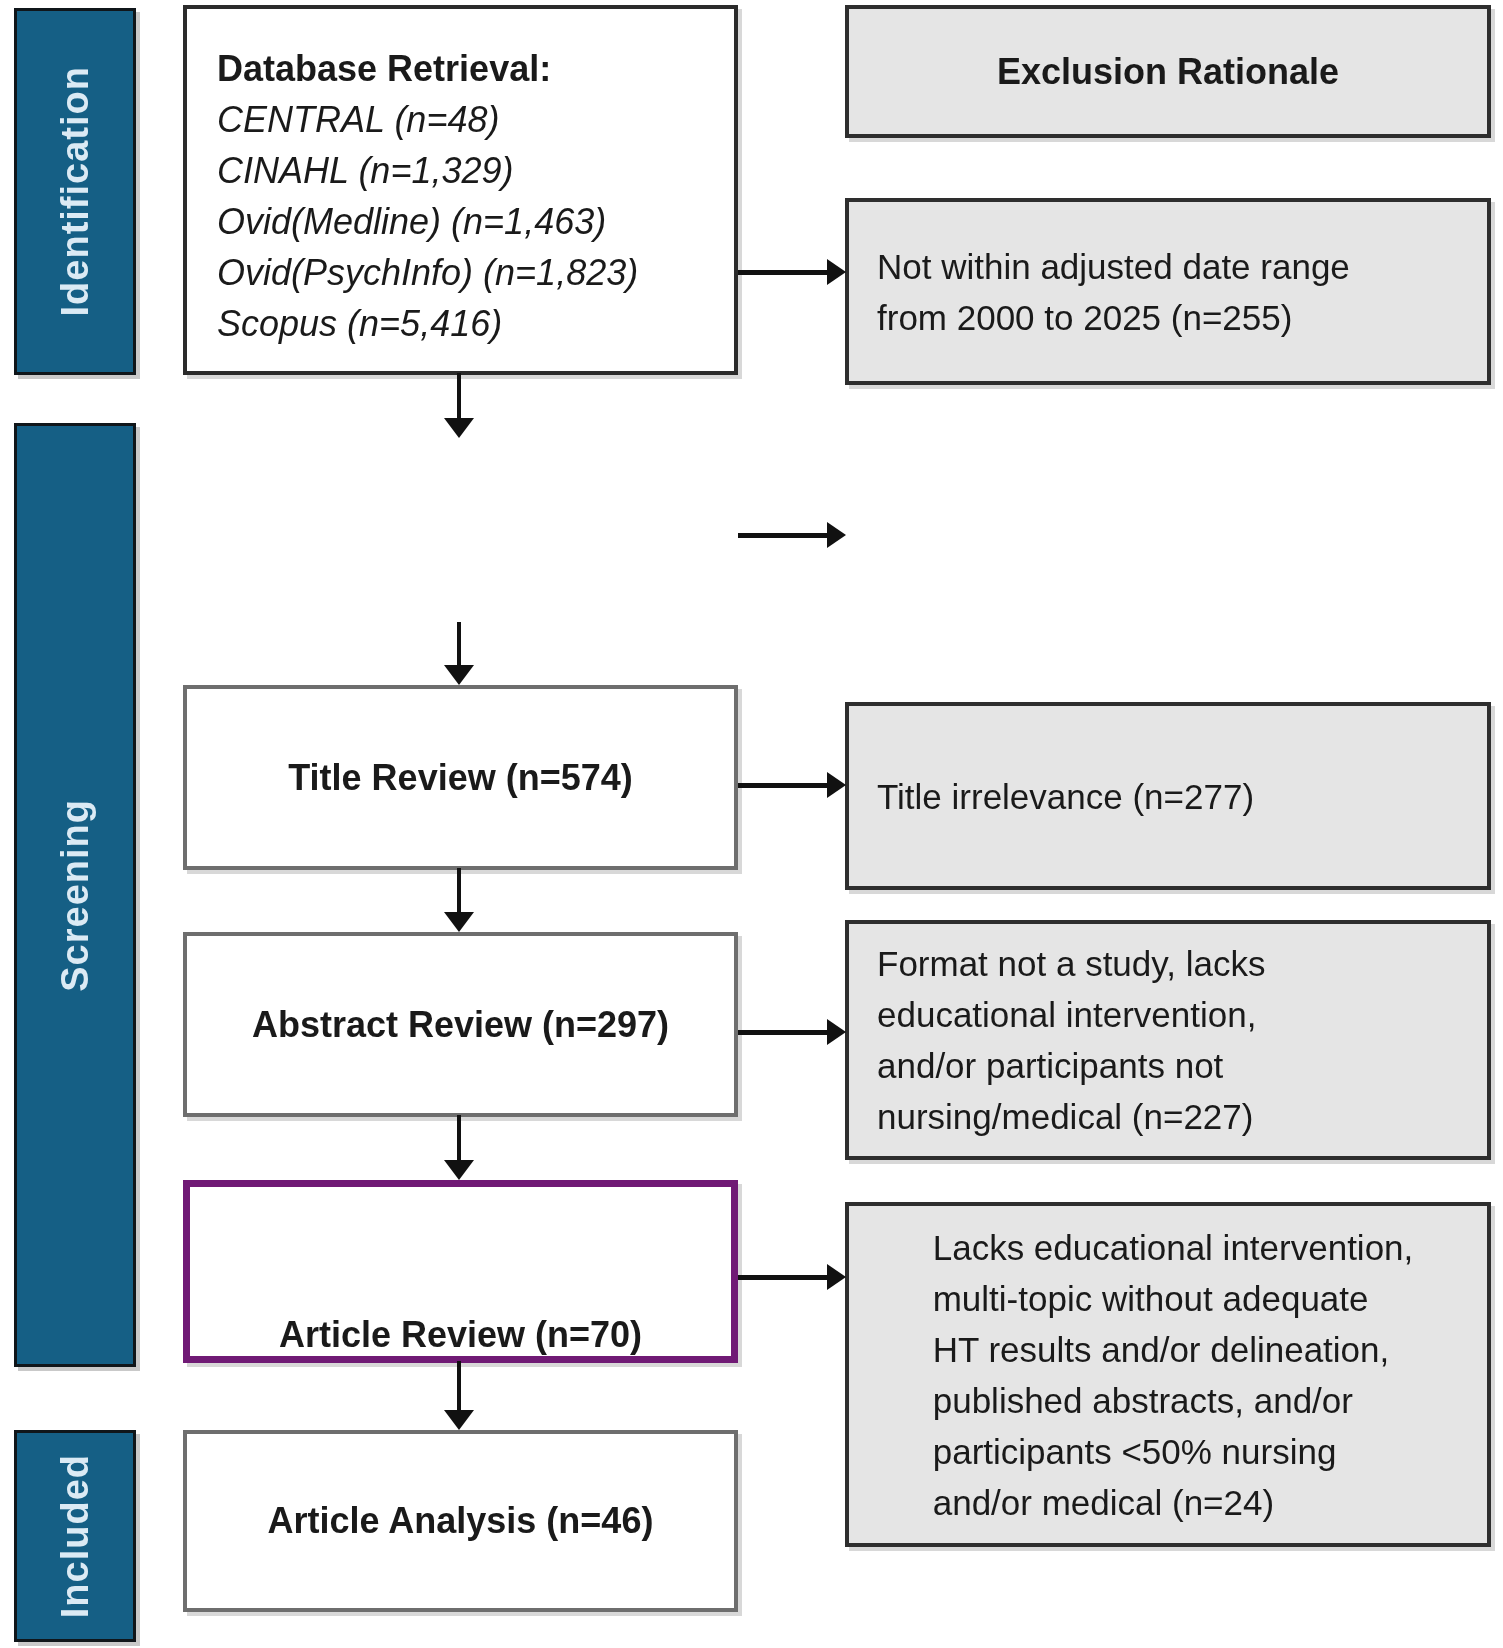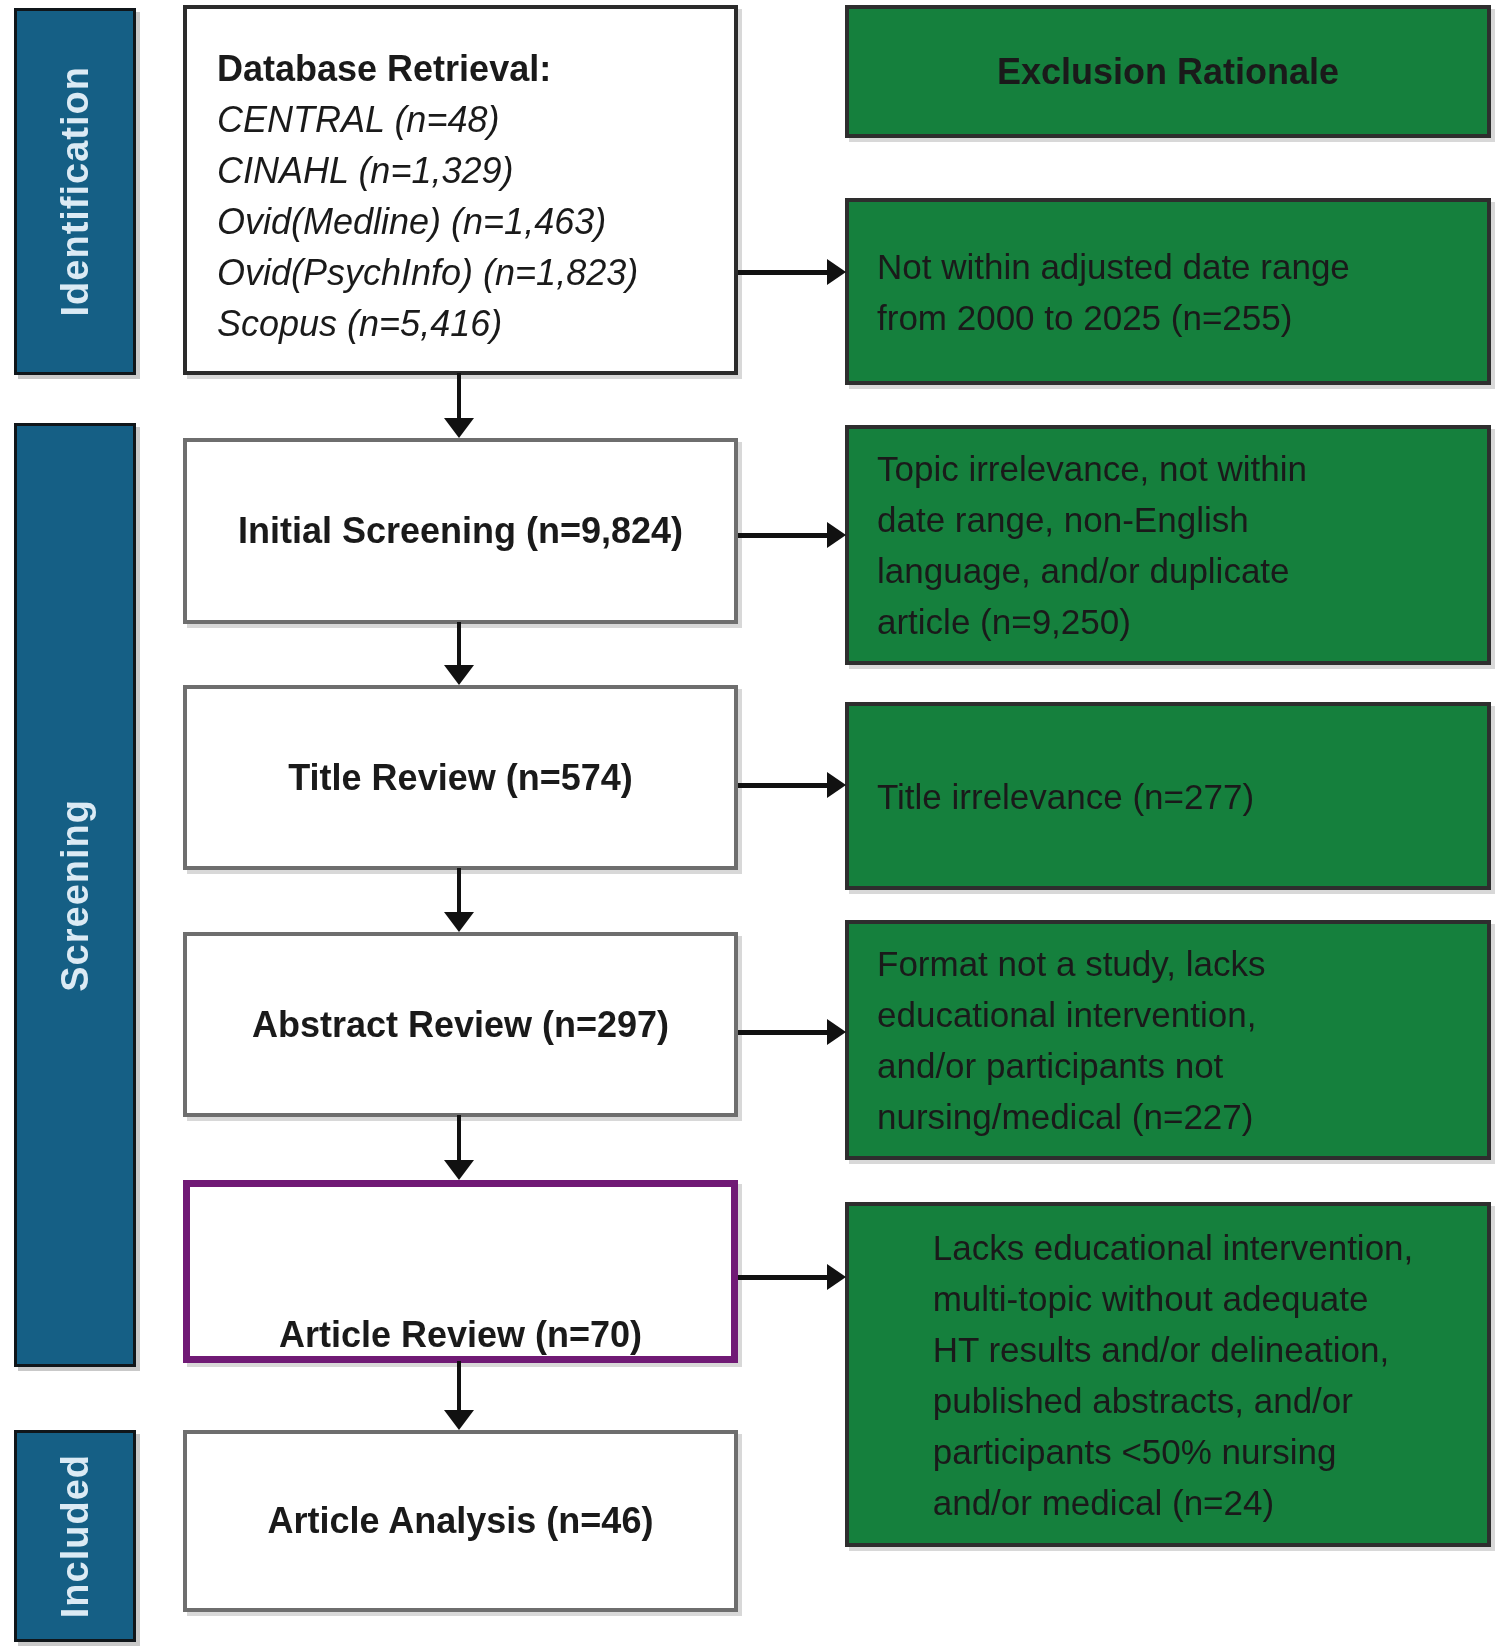--- a/index.html
+++ b/index.html
@@ -53,21 +53,21 @@
   #box-database .dbtitle{font-weight:bold;line-height:51px;}
   #box-initial{top:438px;height:186px;}
   #box-title{top:685px;height:185px;}
   #box-abstract{top:932px;height:185px;}
   #box-article-review{top:1180px;height:183px;}
   #box-article-analysis{top:1430px;height:182px;}
 
   
   .exclbox{
     position:absolute;left:845px;width:646px;
-    background:#15803d;
+    background:#e5e5e5;
     border:4px solid #2e2e2e;
     box-sizing:border-box;
     box-shadow:4px 4px 0 #d8d8d8;
     display:flex;align-items:center;
     font-size:35px;
     line-height:51px;
   }
   .exclbox .excltext{
     padding:10px 18px 10px 28px;
     white-space:pre-line;
@@ -116,23 +116,20 @@
     <div>
       <div class="dbtitle">Database Retrieval:</div>
       <div class="dbline">CENTRAL (n=48)</div>
       <div class="dbline">CINAHL (n=1,329)</div>
       <div class="dbline">Ovid(Medline) (n=1,463)</div>
       <div class="dbline">Ovid(PsychInfo) (n=1,823)</div>
       <div class="dbline">Scopus (n=5,416)</div>
     </div>
   </div>
 
-  <div class="flowbox border-gray" id="box-initial">
-    <span>Initial Screening (n=9,824)</span>
-  </div>
 
   <div class="flowbox border-gray" id="box-title">
     <span>Title Review (n=574)</span>
   </div>
 
   <div class="flowbox border-gray" id="box-abstract">
     <span>Abstract Review (n=297)</span>
   </div>
 
   <div class="flowbox border-black" id="box-article-review">
@@ -142,26 +139,20 @@
   <div class="flowbox border-gray" id="box-article-analysis">
     <span>Article Analysis (n=46)</span>
   </div>
 
   <div class="exclbox" id="excl-header">
     <span class="excltext">Exclusion Rationale</span>
   </div>
   <div class="exclbox" id="excl-date">
     <span class="excltext">Not within adjusted date range
 from 2000 to 2025 (n=255)</span>
-  </div>
-  <div class="exclbox" id="excl-topic">
-    <span class="excltext">Topic irrelevance, not within
-date range, non-English
-language, and/or duplicate
-article (n=9,250)</span>
   </div>
   <div class="exclbox" id="excl-title">
     <span class="excltext">Title irrelevance (n=277)</span>
   </div>
   <div class="exclbox" id="excl-format">
     <span class="excltext">Format not a study, lacks
 educational intervention,
 and/or participants not
 nursing/medical (n=227)</span>
   </div>

